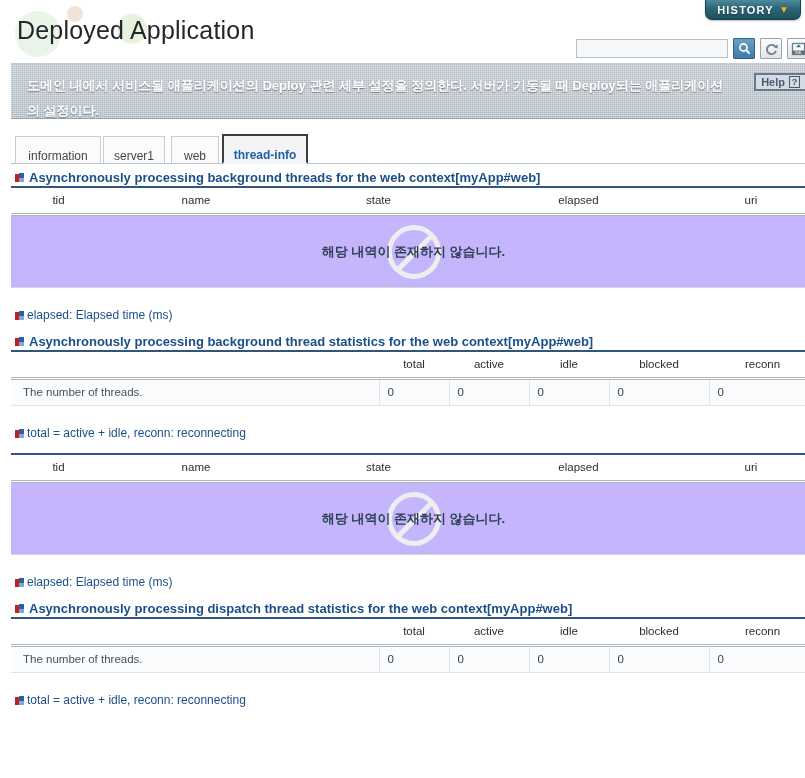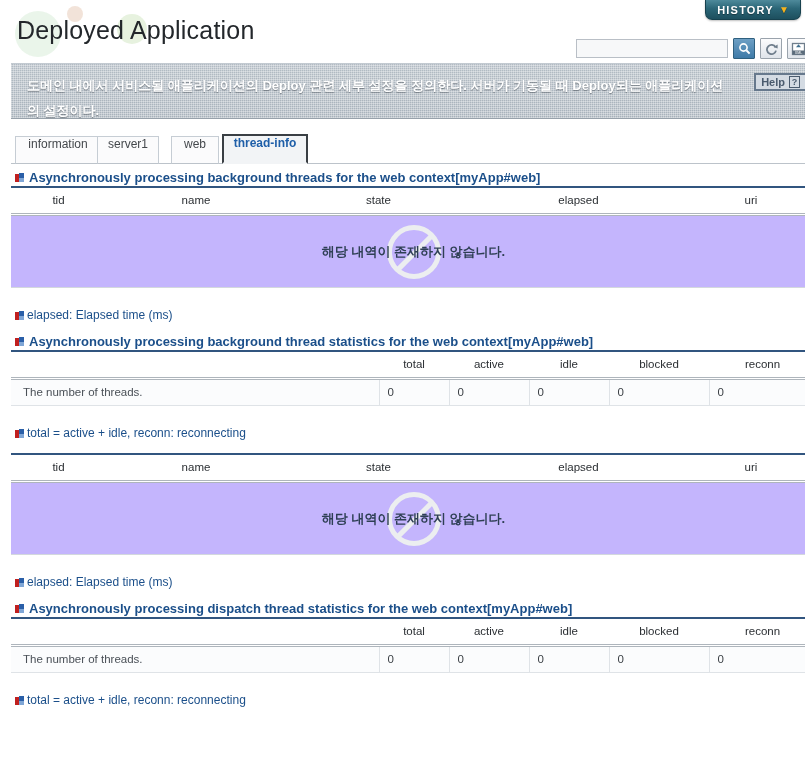--- a/index.html
+++ b/index.html
@@ -84,21 +84,21 @@
   .help-btn .qm {
     display: inline-flex; align-items: center; justify-content: center;
     width: 11px; height: 12px; border: 1px solid #4a5b6e; font-size: 9px; line-height: 1;
   }
 
   
   .tabs { position: absolute; top: 134px; left: 0; width: 805px; height: 30px; }
   .tabs .strip { position: absolute; left: 0; bottom: 0; width: 805px; height: 1px; background: #bcc3ca; }
   .tab {
     position: absolute; bottom: 0; height: 28px;
-    display: flex; align-items: flex-start; justify-content: center;
+    display: flex; align-items: flex-end; justify-content: center;
     font-size: 12px; cursor: pointer;
     background: #fbfbfc; border: 1px solid #c6cdd4; border-bottom: 1px solid #bcc3ca;
     color: #44484c;
   }
   .tab.active {
     background: #f2f4f6; border: 2px solid #3a3f44; border-bottom: 2px solid #f2f4f6;
     color: #1f5fa8; font-weight: bold; z-index: 3; height: 30px;
   }
 
   
@@ -218,21 +218,21 @@
       <span>Help</span>
       <span class="qm">?</span>
     </div>
   </div>
 
   <div class="tabs">
     <div class="strip"></div>
     <div class="tab" style="left:4px;width:86px;">
       <span>information</span>
     </div>
-    <div class="tab" style="left:86px;width:62px;">
+    <div class="tab" style="left:92px;width:62px;">
       <span>server1</span>
     </div>
     <div class="tab" style="left:160px;width:48px;">
       <span>web</span>
     </div>
     <div class="tab active" style="left:211px;width:86px;">
       <span>thread-info</span>
     </div>
   </div>
 

